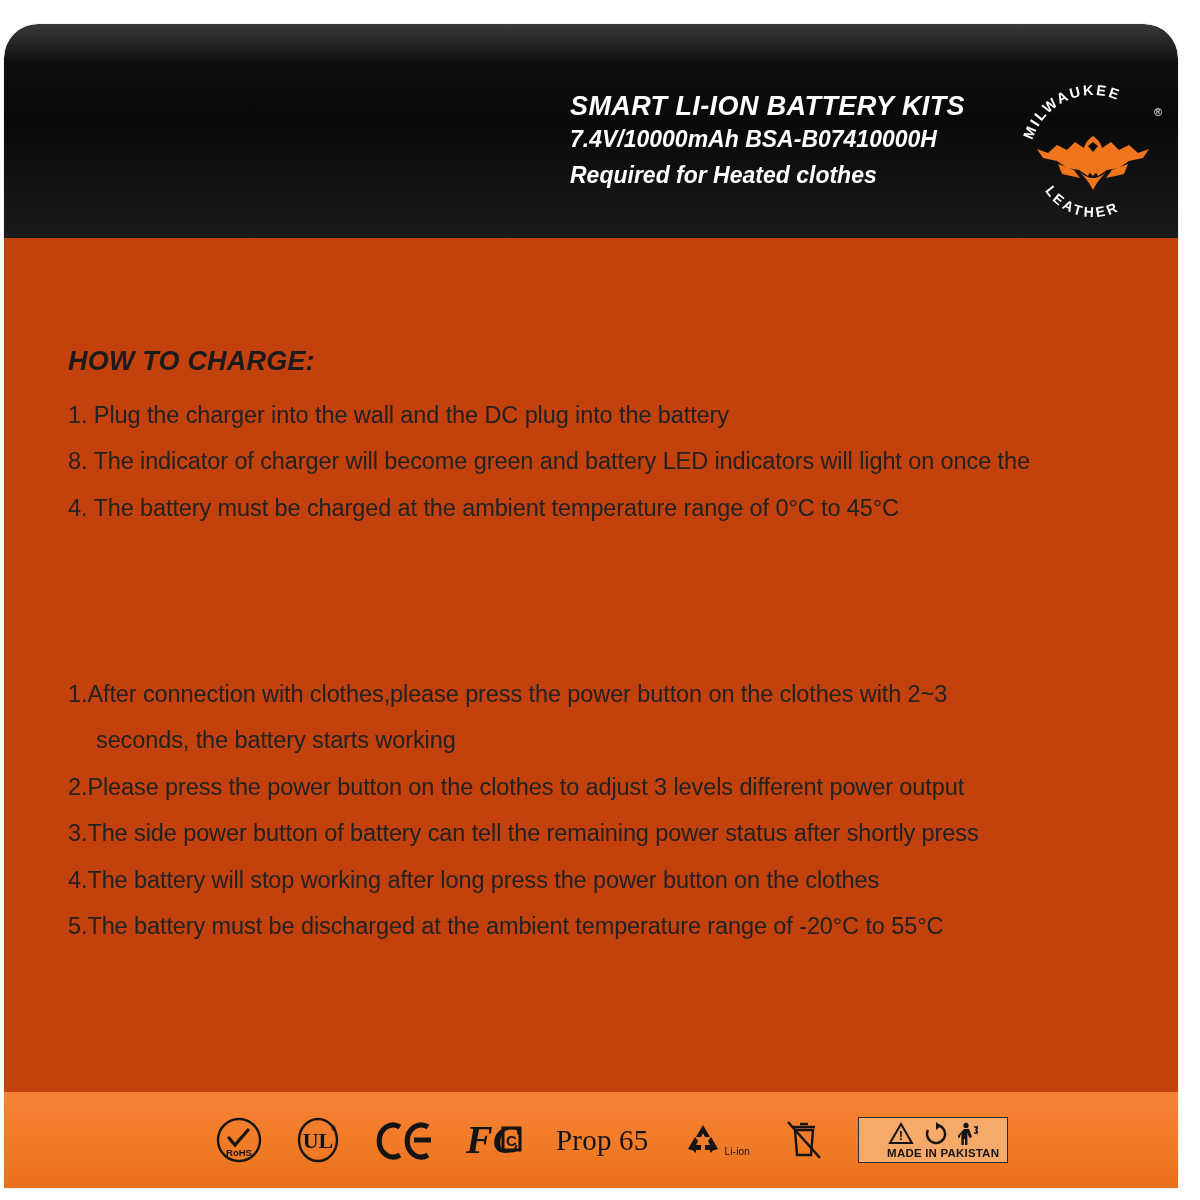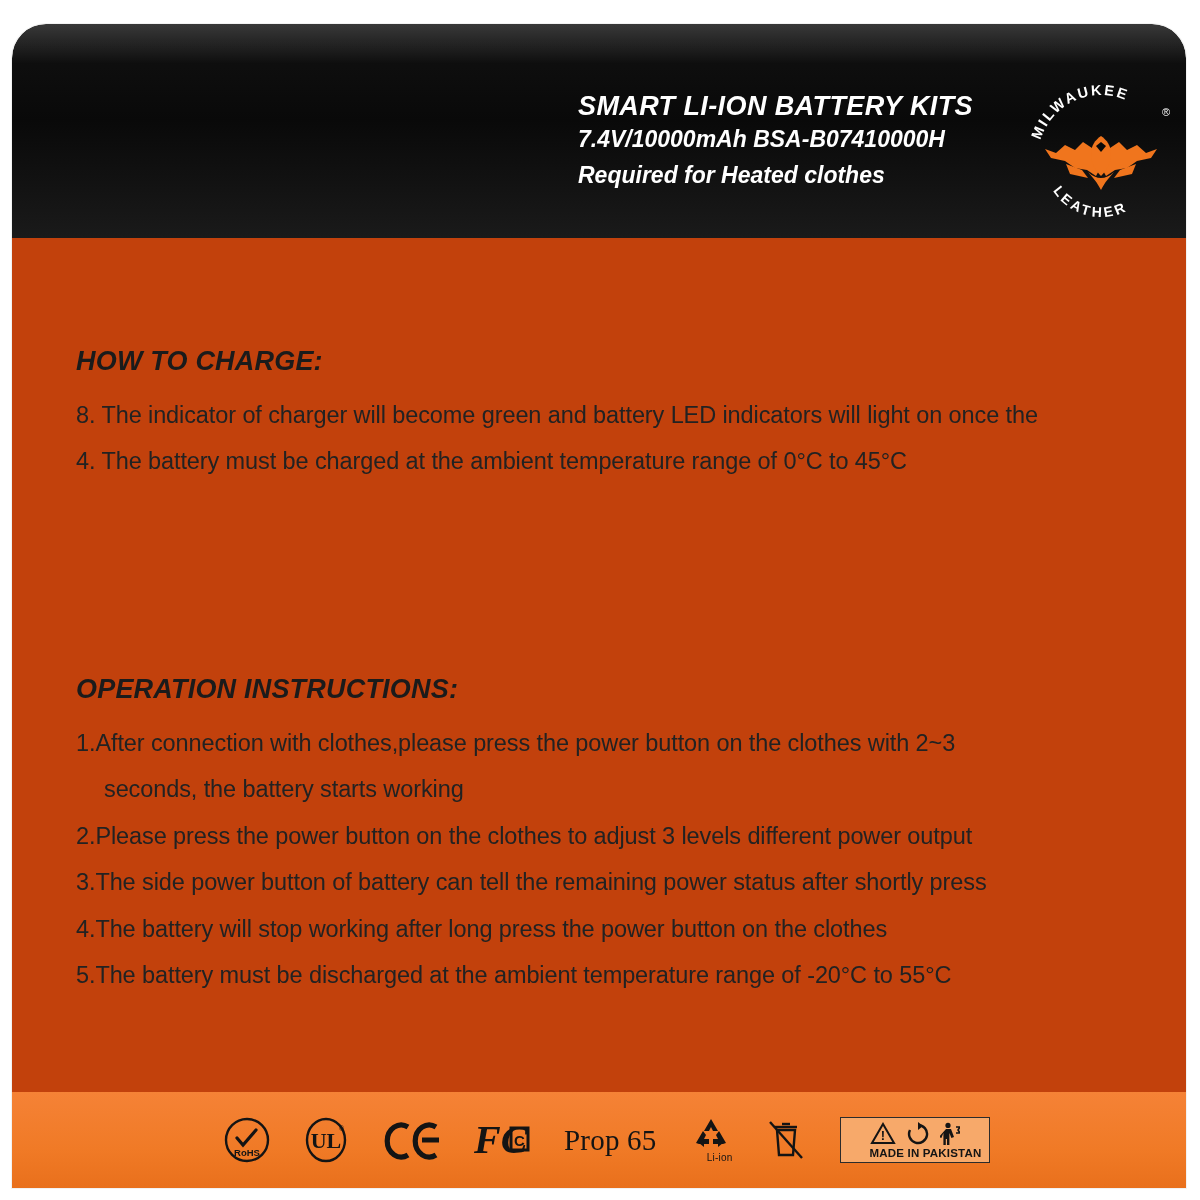--- a/index.html
+++ b/index.html
@@ -6,21 +6,21 @@
   html, body {
     margin: 0; padding: 0;
     width: 1200px; height: 1200px;
     background: #ffffff;
     font-family: "Liberation Sans", sans-serif;
     overflow: hidden;
   }
 
   #package {
     position: absolute;
-    left: 12px; top: 0;
+    left: 4px; top: 0;
     width: 1116px; height: 1200px;
     background: #ffffff;
   }
 
   
   .card {
     position: absolute;
     left: 0px; top: 24px;
     width: 1174px; height: 1164px;
     background: #fdfdfb;
@@ -204,26 +204,26 @@
             <path d="M74 66 l5 6 5 -6 -5 -4z"></path>
           </g>
         </svg>
       </div>
     </div>
 
     <div class="body">
 
       <div class="section sec-charge">
         <div class="sec-title">HOW TO CHARGE:</div>
+        <div class="line">1. Plug the charger into the wall and the DC plug into the battery</div>
         <div class="line">8. The indicator of charger will become green and battery LED indicators will light on once the</div>
         <div class="line">4. The battery must be charged at the ambient temperature range of 0°C to 45°C</div>
       </div>
 
       <div class="section sec-ops">
-        <div class="sec-title">OPERATION INSTRUCTIONS:</div>
         <div class="line">1.After connection with clothes,please press the power button on the clothes with 2~3</div>
         <div class="line indent">seconds, the battery starts working</div>
         <div class="line">2.Please press the power button on the clothes to adjust 3 levels different power output</div>
         <div class="line">3.The side power button of battery can tell the remaining power status after shortly press</div>
         <div class="line">4.The battery will stop working after long press the power button on the clothes</div>
         <div class="line">5.The battery must be discharged at the ambient temperature range of -20°C to 55°C</div>
       </div>
 
     </div>
 
@@ -259,21 +259,21 @@
         <div class="cert">
           <svg width="56" height="44" viewBox="0 0 56 44">
             <text x="0" y="35" font-family="Liberation Serif, serif" font-size="40" font-weight="bold" font-style="italic" fill="#141414">FC</text>
             <rect x="37" y="10" width="17" height="22" fill="none" stroke="#141414" stroke-width="3"></rect>
             <text x="45.5" y="28" text-anchor="middle" font-family="Liberation Sans, sans-serif" font-size="15" font-weight="bold" fill="#141414">C</text>
           </svg>
         </div>
 
         <div class="prop65">Prop 65</div>
 
-        <div class="cert" style="flex-direction:column">
+        <div class="cert" style="">
           <svg width="42" height="34" viewBox="0 0 42 34">
             <g fill="#141414">
               <path d="M21 2 l7 12 -5 0 -2 -4 -2 4 -5 0z"></path>
               <path d="M6 26 l7 -12 3 4 -2 4 5 0 0 5 -10 0z"></path>
               <path d="M36 26 l-7 -12 -3 4 2 4 -5 0 0 5 10 0z"></path>
               <path d="M14 30 l-5 -4 5 -4z"></path>
               <path d="M28 30 l5 -4 -5 -4z"></path>
             </g>
           </svg>
           <div class="liion-label">Li-ion</div>

